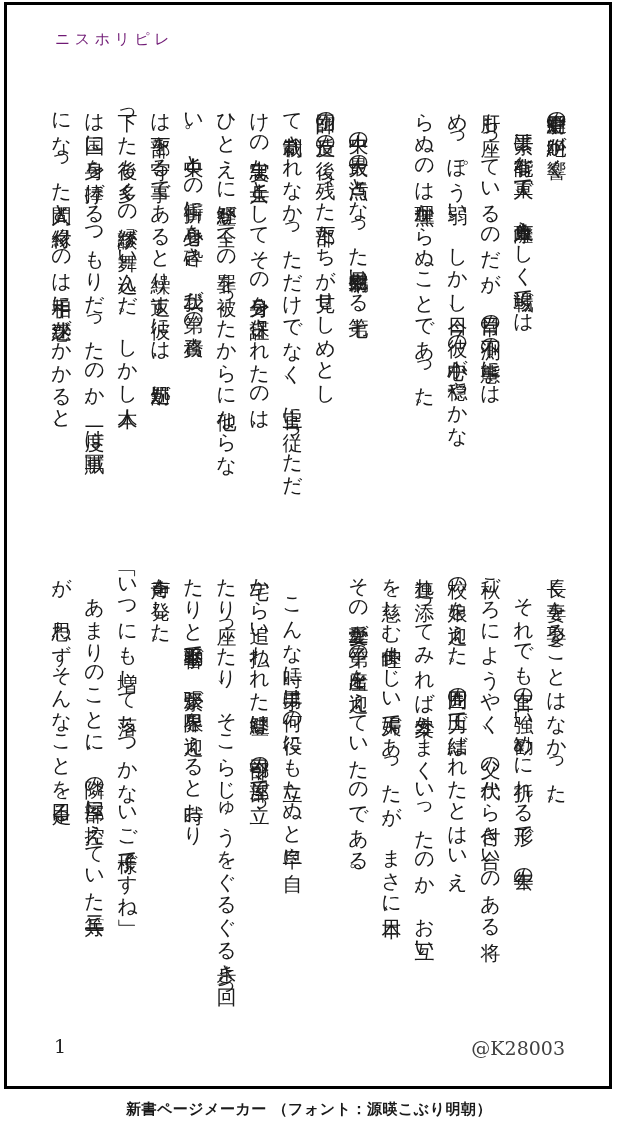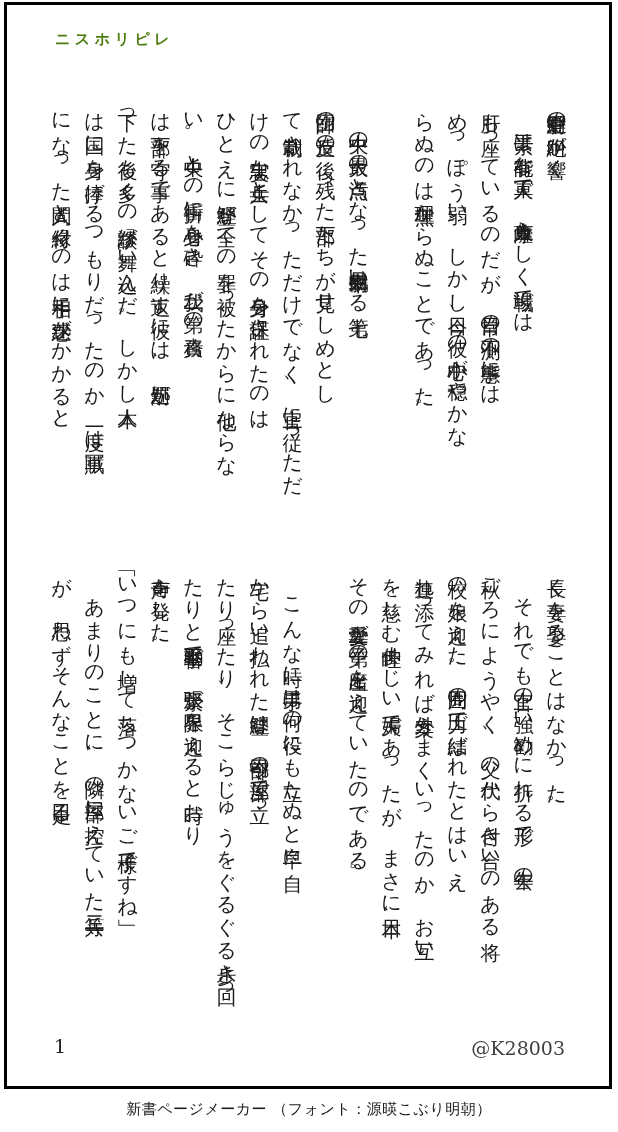--- a/index.html
+++ b/index.html
@@ -16,22 +16,21 @@
     width: 608px; height: 1087px;
     border: 3px solid #000;
     box-sizing: border-box;
     background: #fff;
   }
   .page-header {
     position: absolute;
     left: 55px; top: 30px;
     font-size: 15px;
     letter-spacing: 4.5px;
-    color: #4d7c0f;
-    font-weight: bold;
+    color: #701a75;
   }
   .band {
     position: absolute;
     right: 45px;
     height: 432px;
     writing-mode: vertical-rl;
     text-orientation: mixed;
     font-size: 20px;
     color: #1b1b1b;
   }
@@ -54,20 +53,21 @@
     font-size: 19px;
     color: #404040;
   }
   .footer-caption {
     position: absolute;
     left: 0; right: 0; top: 1100px;
     text-align: center;
     font-size: 15px;
     letter-spacing: 0.5px;
     color: #1a1a1a;
+    font-weight: bold;
   }
 </style>
 </head>
 <body>
 
 <div class="page-frame"></div>
 
 <div class="page-header">ニスホリピレ</div>
 
 <div class="band band-top">

